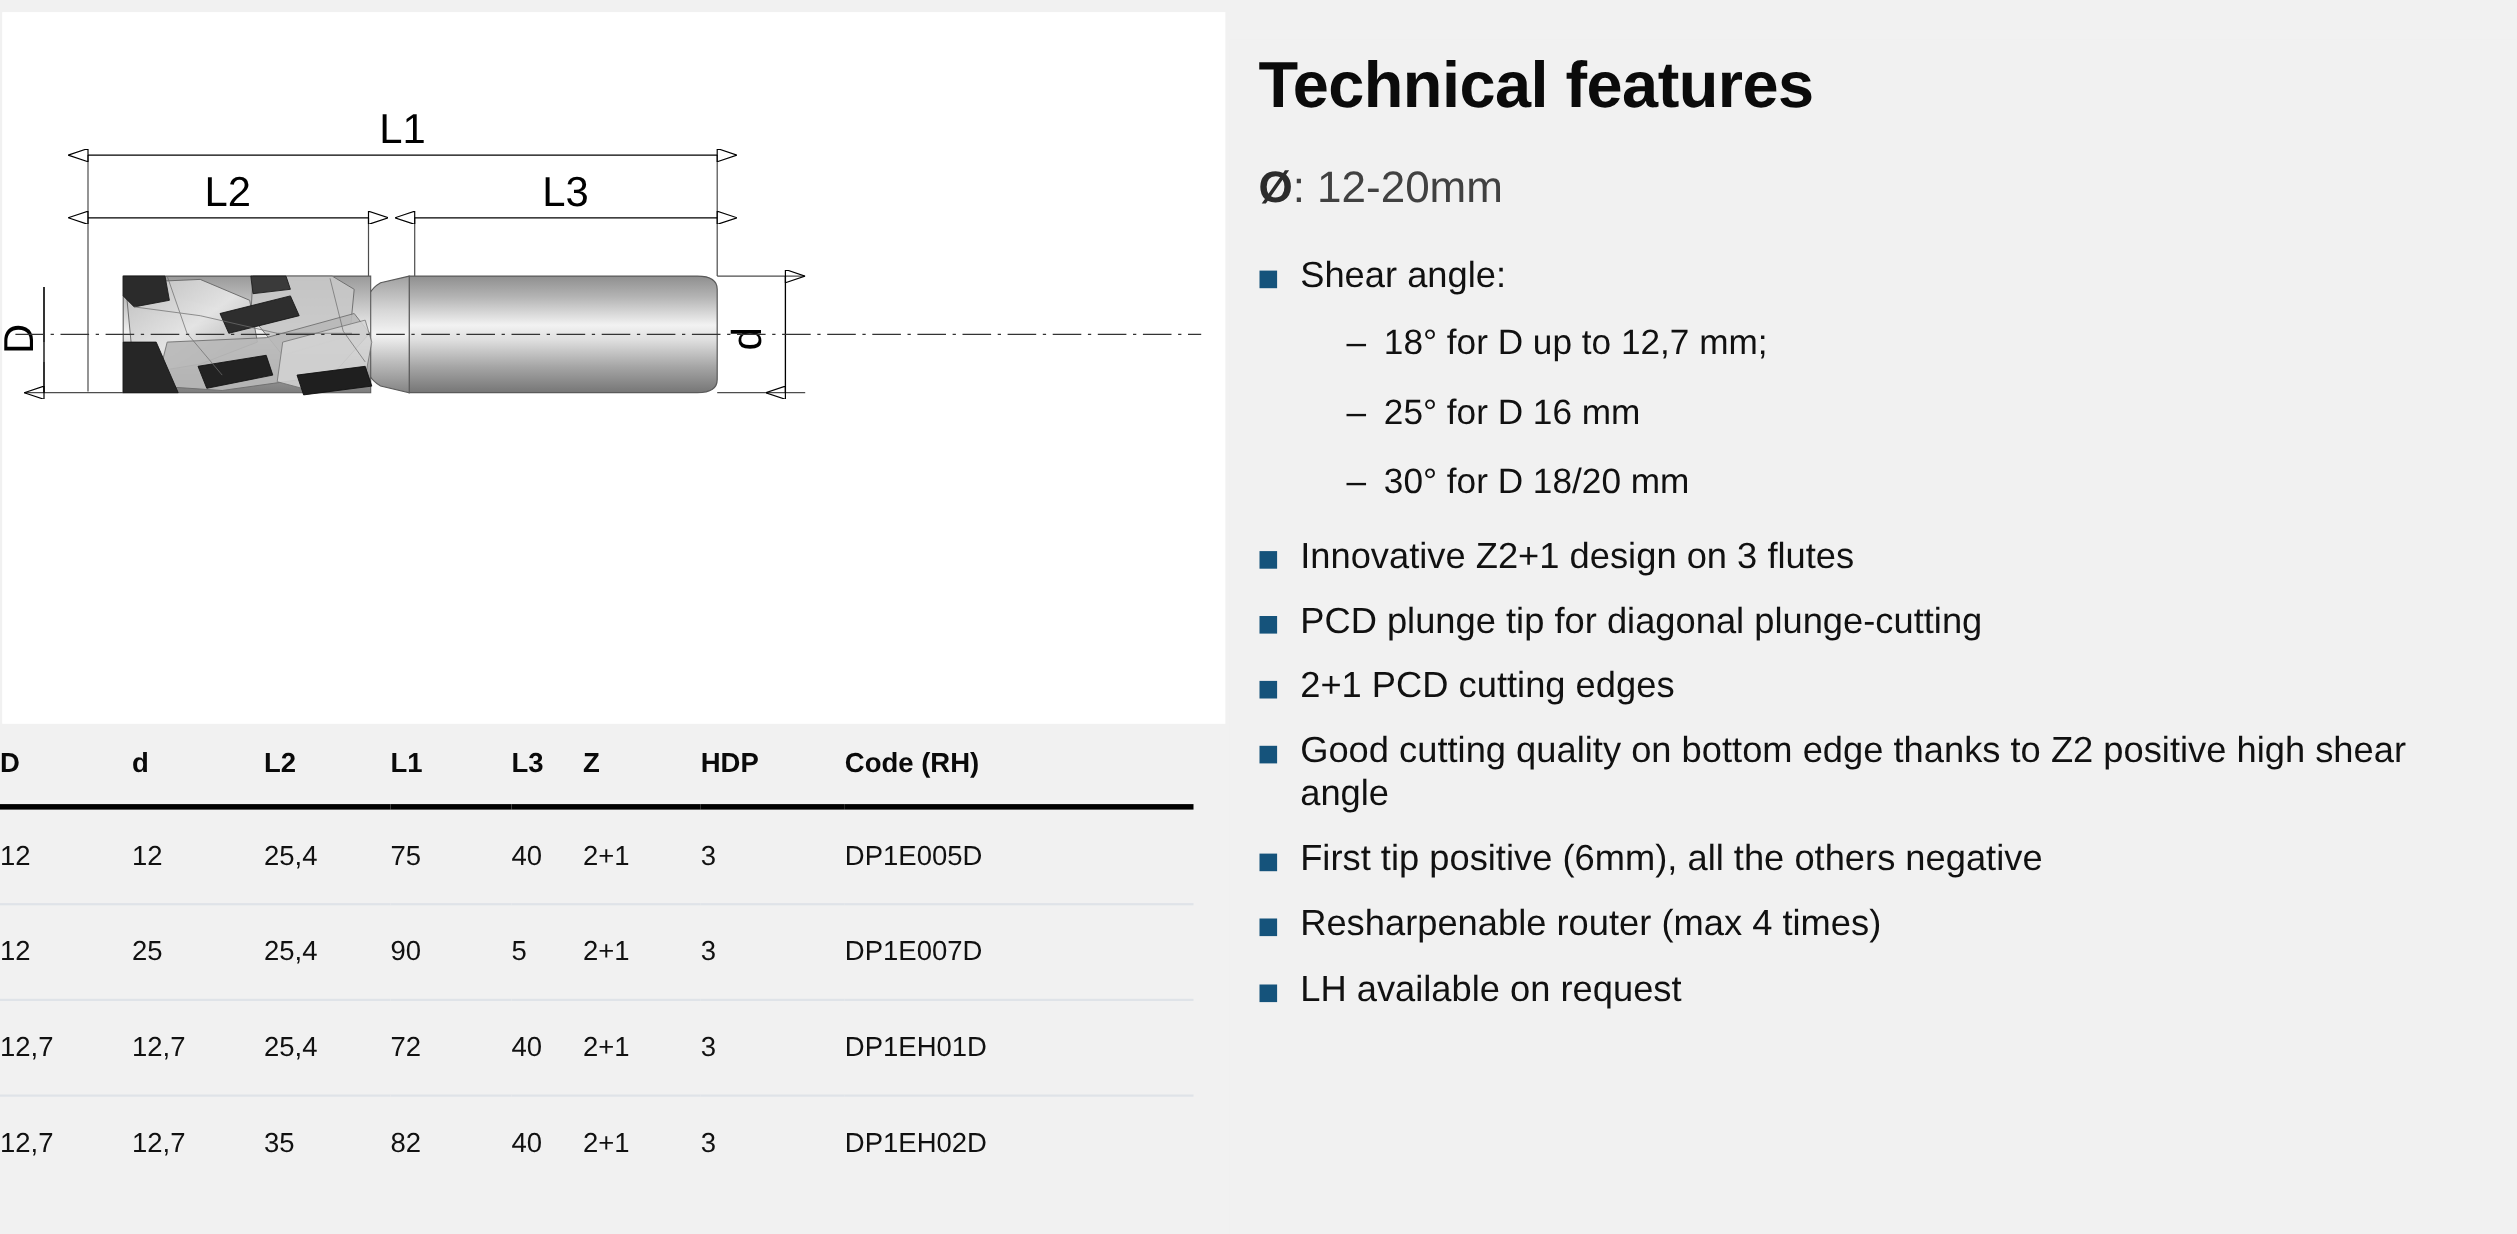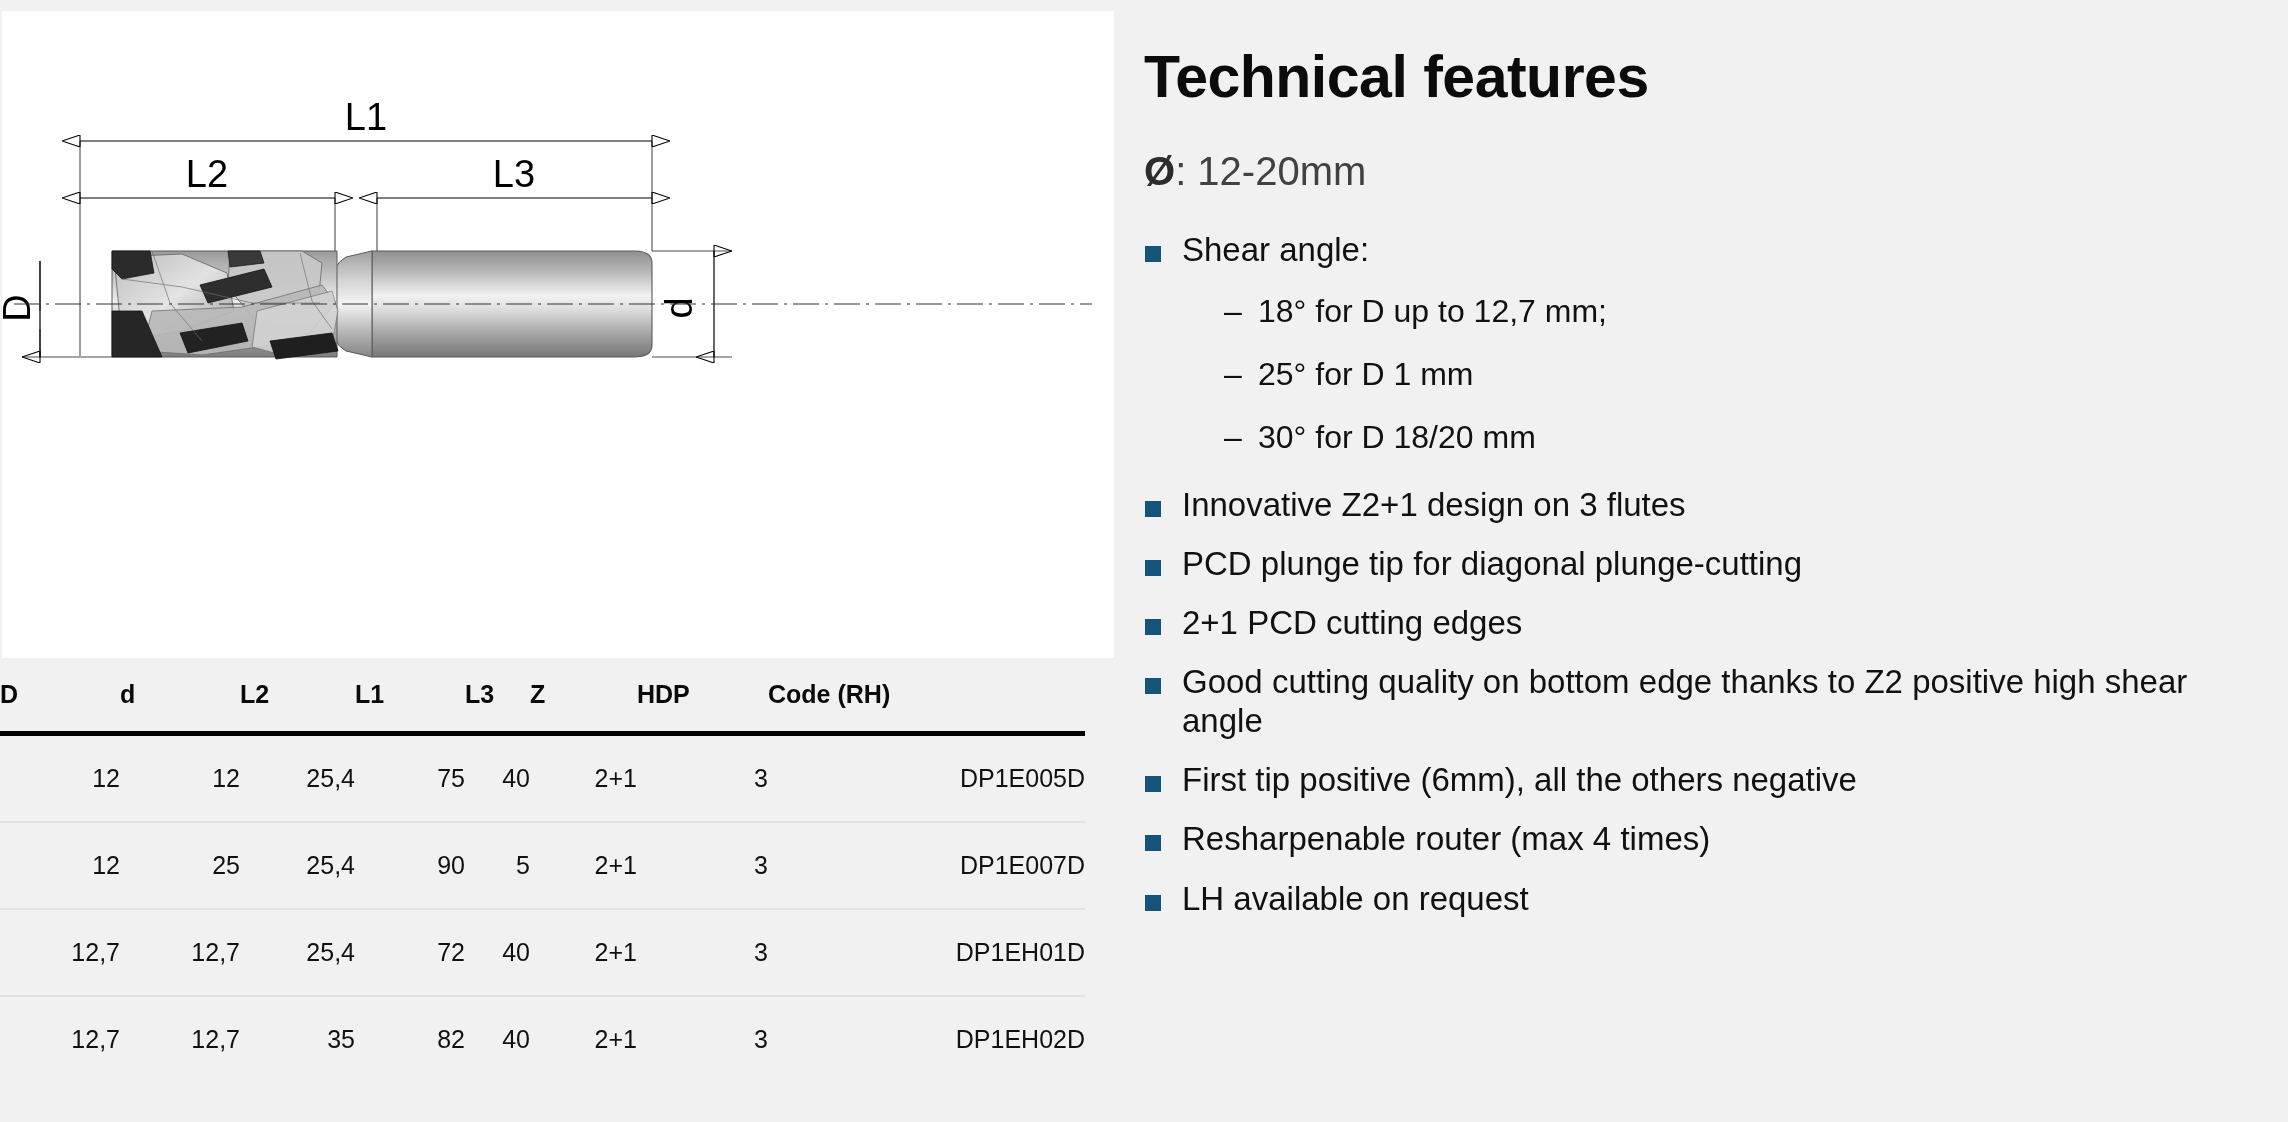--- a/index.html
+++ b/index.html
@@ -49,21 +49,21 @@
     font-weight: bold;
     color: #0a0a0a;
     padding: 0 0 22px 0;
     vertical-align: bottom;
     white-space: nowrap;
   }
   table.specs thead tr {
     border-bottom: 5px solid #000000;
   }
   table.specs td {
-    text-align: right;
+    text-align: left;
     font-size: 25px;
     font-weight: normal;
     color: #111111;
     padding: 28px 0 28px 0;
     white-space: nowrap;
   }
   table.specs tbody tr {
     border-bottom: 2px solid #dfe3e8;
   }
   table.specs tbody tr:last-child { border-bottom: none; }
@@ -335,21 +335,21 @@
       <li class="feat-item no-bottom">
         <span class="bullet"></span>
         <span>Shear angle:</span>
         <ul class="sub">
           <li>
             <span class="dash">–</span>
             <span>18° for D up to 12,7 mm;</span>
           </li>
           <li>
             <span class="dash">–</span>
-            <span>25° for D 1 mm</span>
+            <span>25° for D 16 mm</span>
           </li>
           <li>
             <span class="dash">–</span>
             <span>30° for D 18/20 mm</span>
           </li>
         </ul>
       </li>
 
       <li class="feat-item">
         <span class="bullet"></span>

